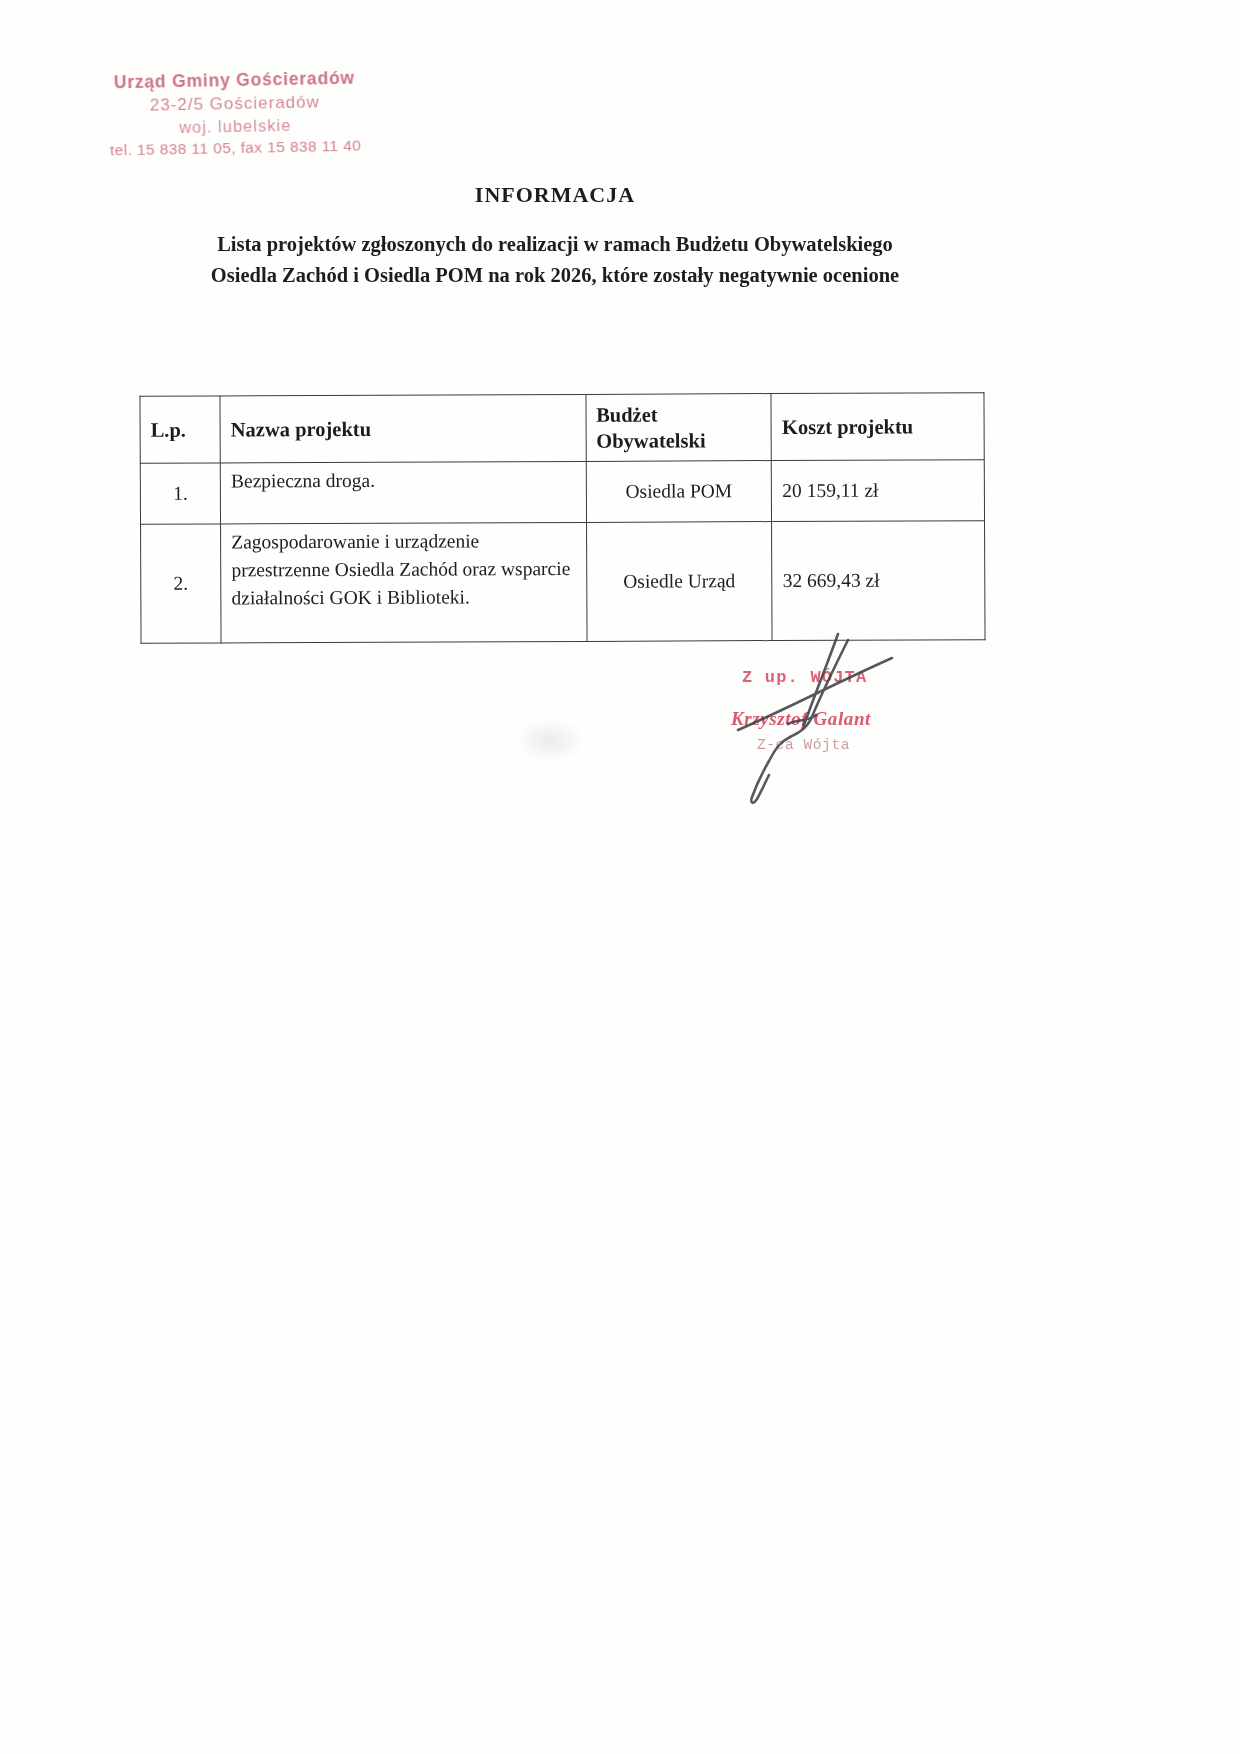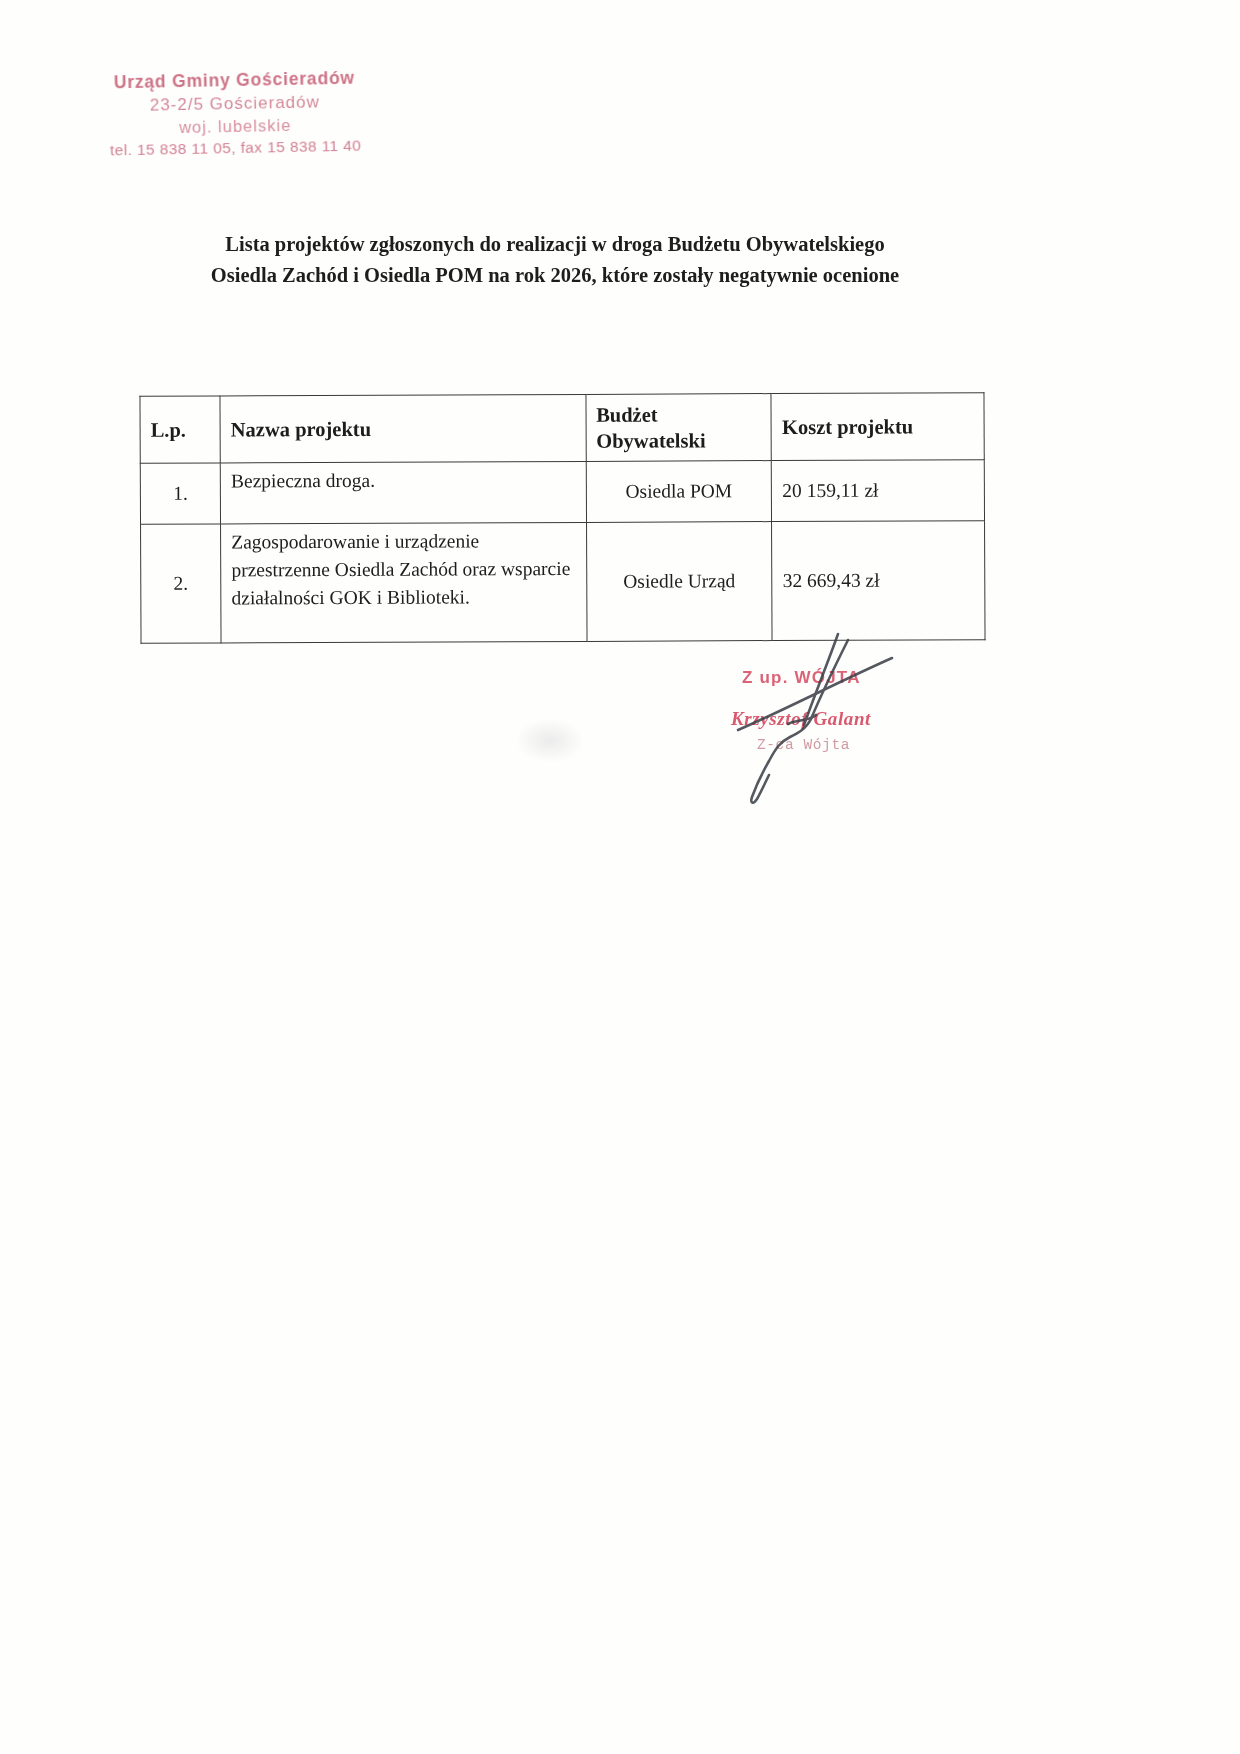--- a/index.html
+++ b/index.html
@@ -59,21 +59,21 @@
   th.col-cost{width:215px;}
   td.cell-lp{text-align:center;vertical-align:middle;}
   td.cell-name{text-align:left;vertical-align:top;padding-top:6px;line-height:28px;}
   td.cell-budget{text-align:center;vertical-align:middle;}
   td.cell-cost{text-align:left;vertical-align:middle;}
   tr.row-1 td{height:52px;}
   tr.row-2 td{height:110px;}
   
   .sig-auth{
     position:absolute;left:742px;top:668px;
-    font-family:Liberation Sans, sans-serif;
+    font-family:Liberation Mono, monospace;
     font-size:17px;font-weight:bold;letter-spacing:1.2px;
     color:var(--sig-color,#d5485f);
     opacity:.85;filter:blur(.2px);
   }
   .sig-name{
     position:absolute;left:731px;top:708px;
     font-size:19px;font-weight:bold;font-style:italic;
     letter-spacing:.6px;
     color:var(--sig-color,#d5485f);
     opacity:.9;filter:blur(.2px);
@@ -97,23 +97,24 @@
 
 <div class="page">
 
   <div class="stamp">
     <div class="s1">Urząd Gminy Gościeradów</div>
     <div class="s2">23-2/5 Gościeradów</div>
     <div class="s3">woj. lubelskie</div>
     <div class="s4">tel. 15 838 11 05, fax 15 838 11 40</div>
   </div>
 
+  <div class="title">INFORMACJA</div>
 
   <div class="subtitle">
-    <div>Lista projektów zgłoszonych do realizacji w droga Budżetu Obywatelskiego</div>
+    <div>Lista projektów zgłoszonych do realizacji w ramach Budżetu Obywatelskiego</div>
     <div>Osiedla Zachód i Osiedla POM na rok 2026, które zostały negatywnie ocenione</div>
   </div>
 
   <table class="projects">
     <thead>
       <tr>
         <th class="col-lp">L.p.</th>
         <th class="col-name">Nazwa projektu</th>
         <th class="col-budget">Budżet Obywatelski</th>
         <th class="col-cost">Koszt projektu</th>

